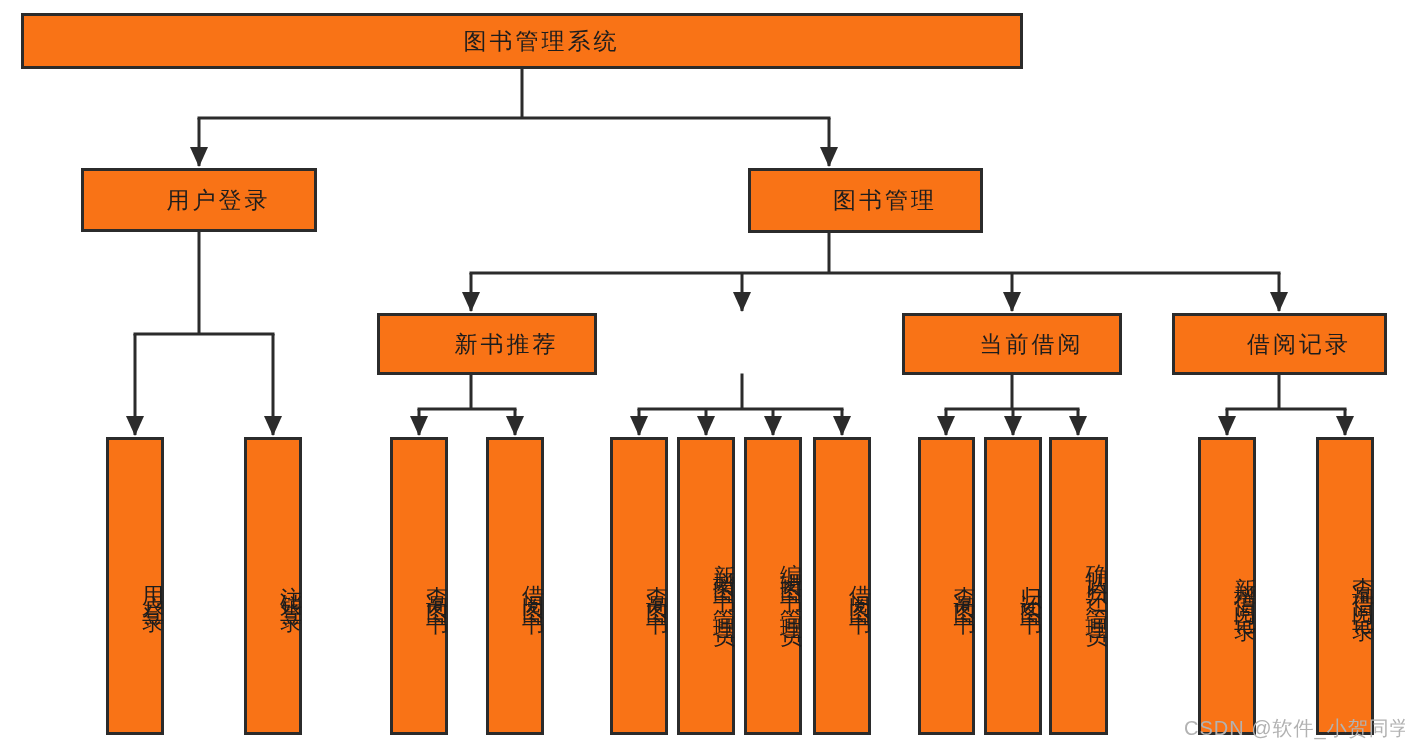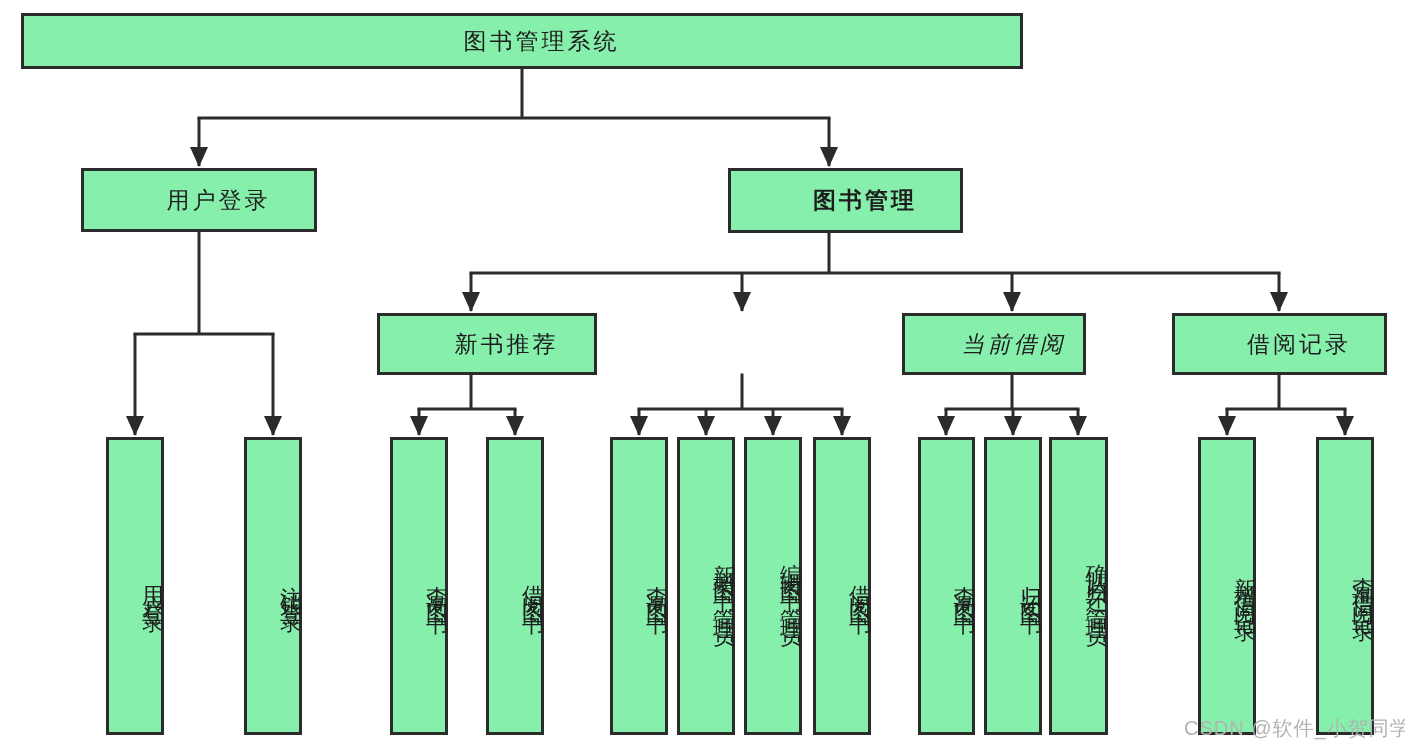--- a/index.html
+++ b/index.html
@@ -9,21 +9,21 @@
     width: 1405px;
     height: 747px;
     background: #ffffff;
     overflow: hidden;
     font-family: "Liberation Sans", "DejaVu Sans", sans-serif;
   }
   svg.wires { position: absolute; left: 0; top: 0; display: block; }
   .node {
     position: absolute;
     box-sizing: border-box;
-    background: #86efac;
+    background: #f97316;
     border: 3px solid #2b2b2b;
     display: flex;
     align-items: center;
     justify-content: center;
     color: #1d1d1d;
     padding-left: 36px;
   }
   .node.h span {
     font-size: 23px;
     letter-spacing: 3px;
@@ -95,28 +95,28 @@
     <line x1="1345" y1="409" x2="1345" y2="435" stroke="#2b2b2b" stroke-width="3" marker-end="url(#ah)"></line>
   </svg>
 
   <div class="node h" style="left:21px; top:13px; width:1002px; height:56px;">
     <span>图书管理系统</span>
   </div>
 
   <div class="node h" style="left:81px; top:168px; width:236px; height:64px;">
     <span>用户登录</span>
   </div>
-  <div class="node h" style="left:728px; top:168px; width:235px; height:65px;font-weight:bold;">
+  <div class="node h" style="left:748px; top:168px; width:235px; height:65px;">
     <span>图书管理</span>
   </div>
 
   <div class="node h" style="left:377px; top:313px; width:220px; height:62px;">
     <span>新书推荐</span>
   </div>
-  <div class="node h" style="left:902px; top:313px; width:184px; height:62px;font-style:italic;">
+  <div class="node h" style="left:902px; top:313px; width:220px; height:62px;">
     <span>当前借阅</span>
   </div>
   <div class="node h" style="left:1172px; top:313px; width:215px; height:62px;">
     <span>借阅记录</span>
   </div>
 
   <div class="node v" style="left:106px; top:437px; width:58px; height:298px;">
     <span>用户登录</span>
   </div>
   <div class="node v" style="left:244px; top:437px; width:58px; height:298px;">

